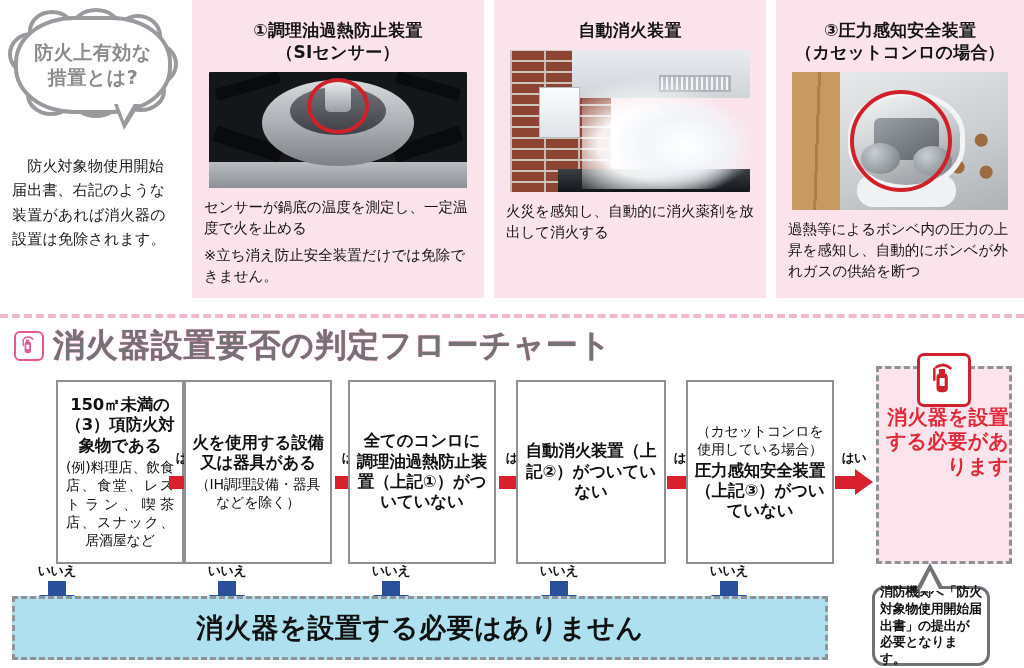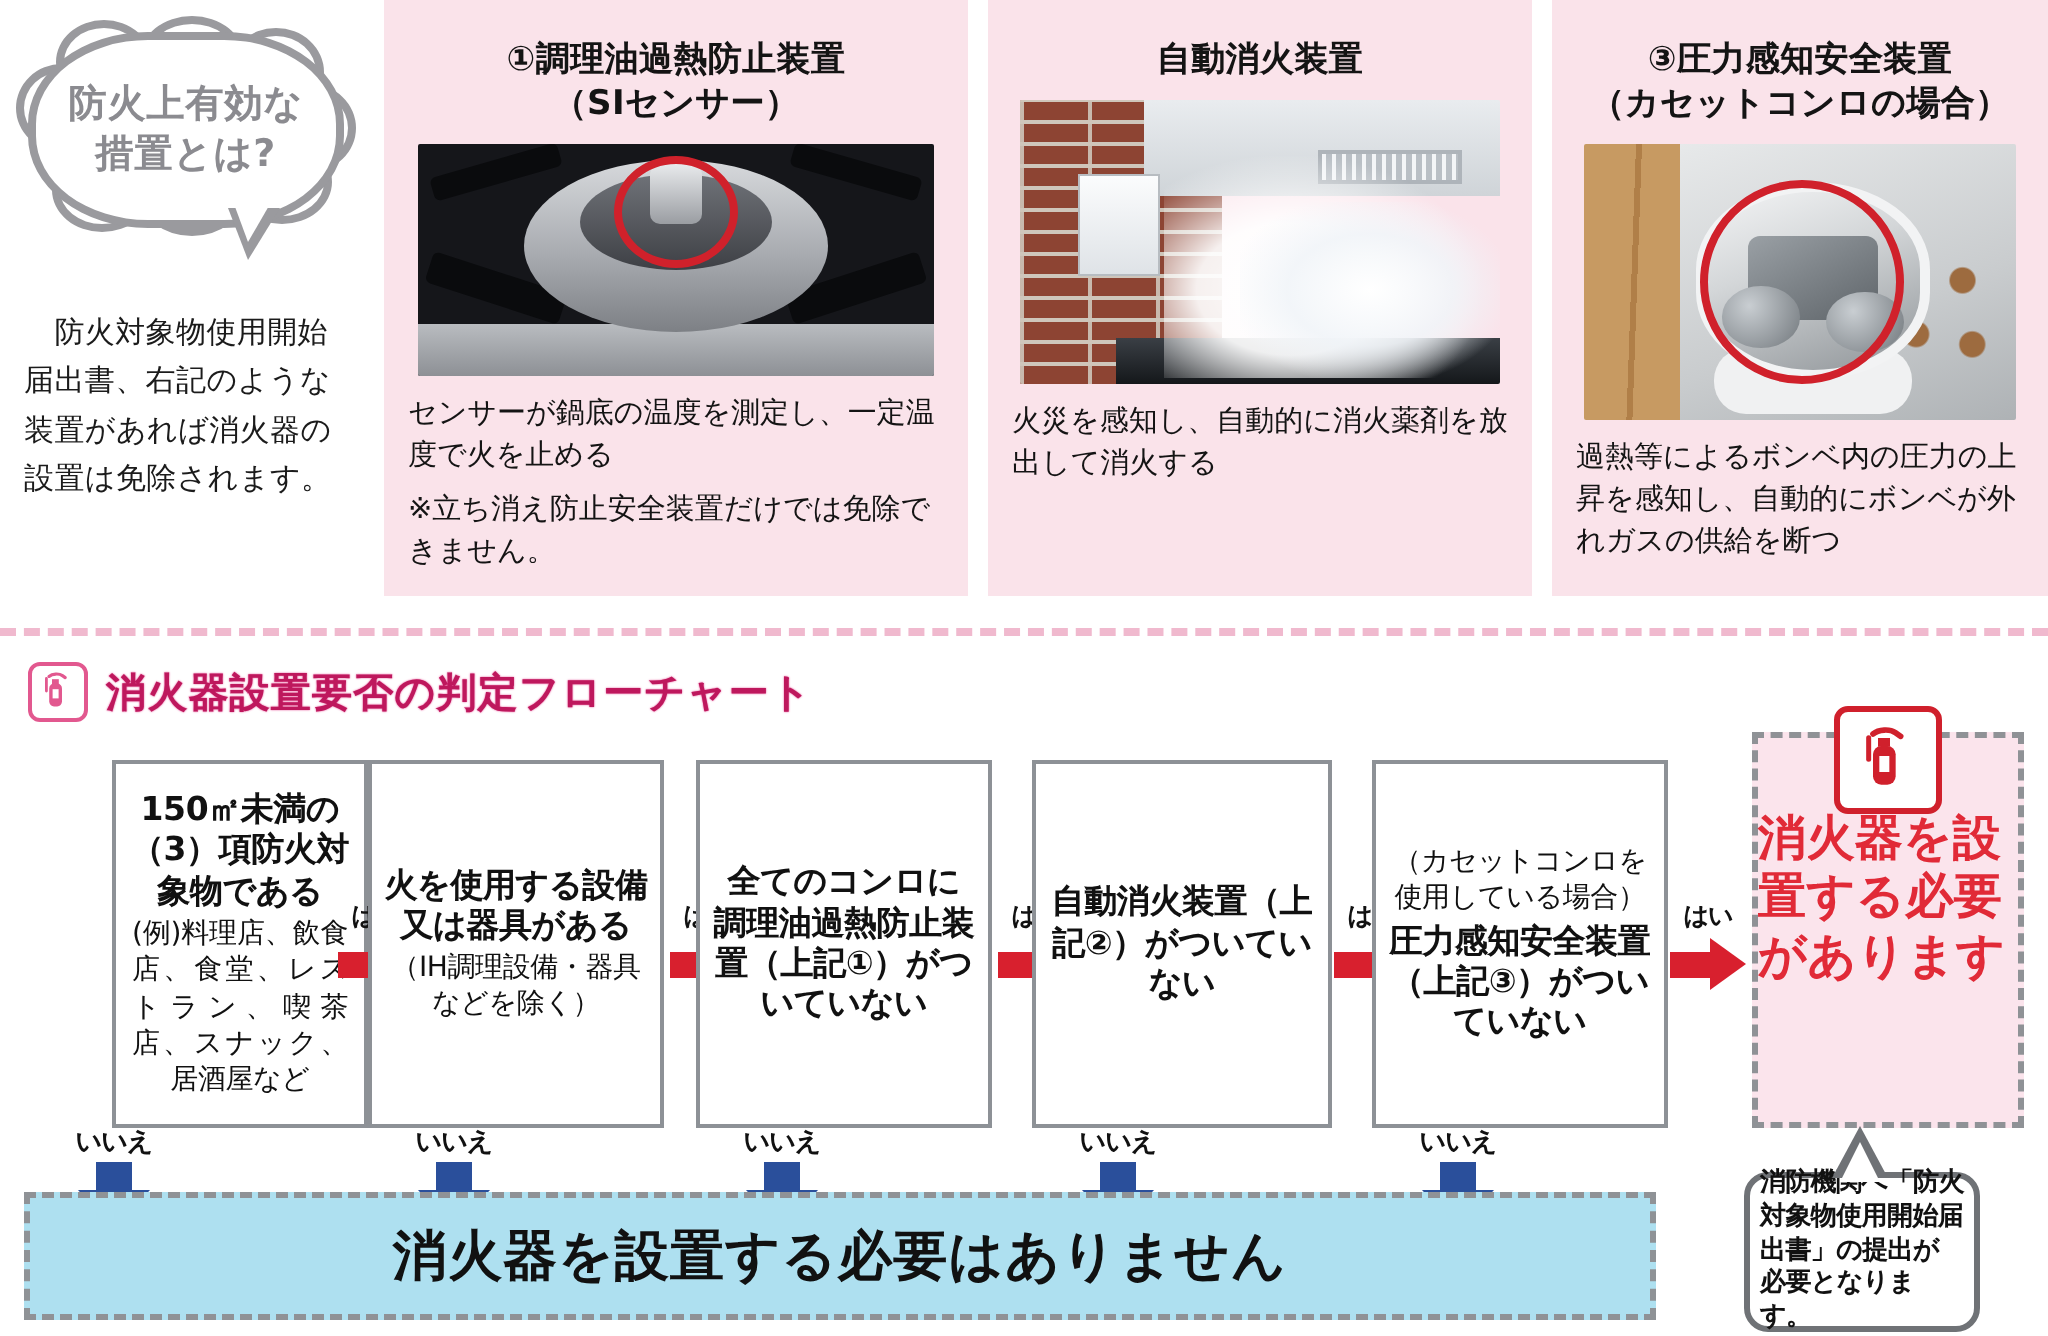--- a/index.html
+++ b/index.html
@@ -156,21 +156,21 @@
   .flow { position:absolute; left:0; top:318px; width:1024px; height:350px; }
   .flow-title {
     position:absolute; left:14px; top:13px; height:30px;
     display:flex; align-items:center; gap:9px;
   }
   .ext-icon-box {
     width:30px; height:30px; border:2.5px solid #e2588f; border-radius:6px;
     display:flex; align-items:center; justify-content:center;
   }
   .flow-title-text {
-    color:#be185d; font-weight:bold; font-size:20px; letter-spacing:0.6px;
+    color:#737373; font-weight:bold; font-size:32px; letter-spacing:0.6px;
     text-shadow: 0 0 1px #e4418c;
   }
 
   
   .boxes { position:absolute; left:0; top:62px; width:1024px; height:190px; }
   .fbox {
     position:absolute; top:0; height:184px; background:#ffffff;
     border:2.5px solid #8d9196;
     display:flex; flex-direction:column; align-items:center; justify-content:center;
     padding:4px 6px; text-align:center;
@@ -206,21 +206,21 @@
     background:#fbe4ec; border:3px dashed #8f9296;
     display:flex; flex-direction:column; align-items:center; justify-content:flex-start;
     padding-top:36px;
   }
   .result-icon {
     position:absolute; left:50%; top:-16px; transform:translateX(-50%);
     width:54px; height:54px; background:#ffffff; border:3px solid #d0202c; border-radius:7px;
     display:flex; align-items:center; justify-content:center;
   }
   .result-text {
-    color:#e12a37; font-weight:bold; font-size:24px; line-height:1.22; text-align:left;
+    color:#e12a37; font-weight:bold; font-size:20px; line-height:1.22; text-align:right;
     letter-spacing:0.2px;
   }
 
   
   .no-arrow { position:absolute; width:70px; height:52px;
     display:flex; flex-direction:column; align-items:center; }
   .no-arrow .lbl { font-size:13px; font-weight:bold; color:#111; letter-spacing:-0.5px; }
   .arrow-down { position:relative; width:36px; height:34px; margin-top:1px; }
   .arrow-down .shaft { position:absolute; left:9px; top:0; width:18px; height:16px; background:#2a4f9b; }
   .arrow-down .head {

